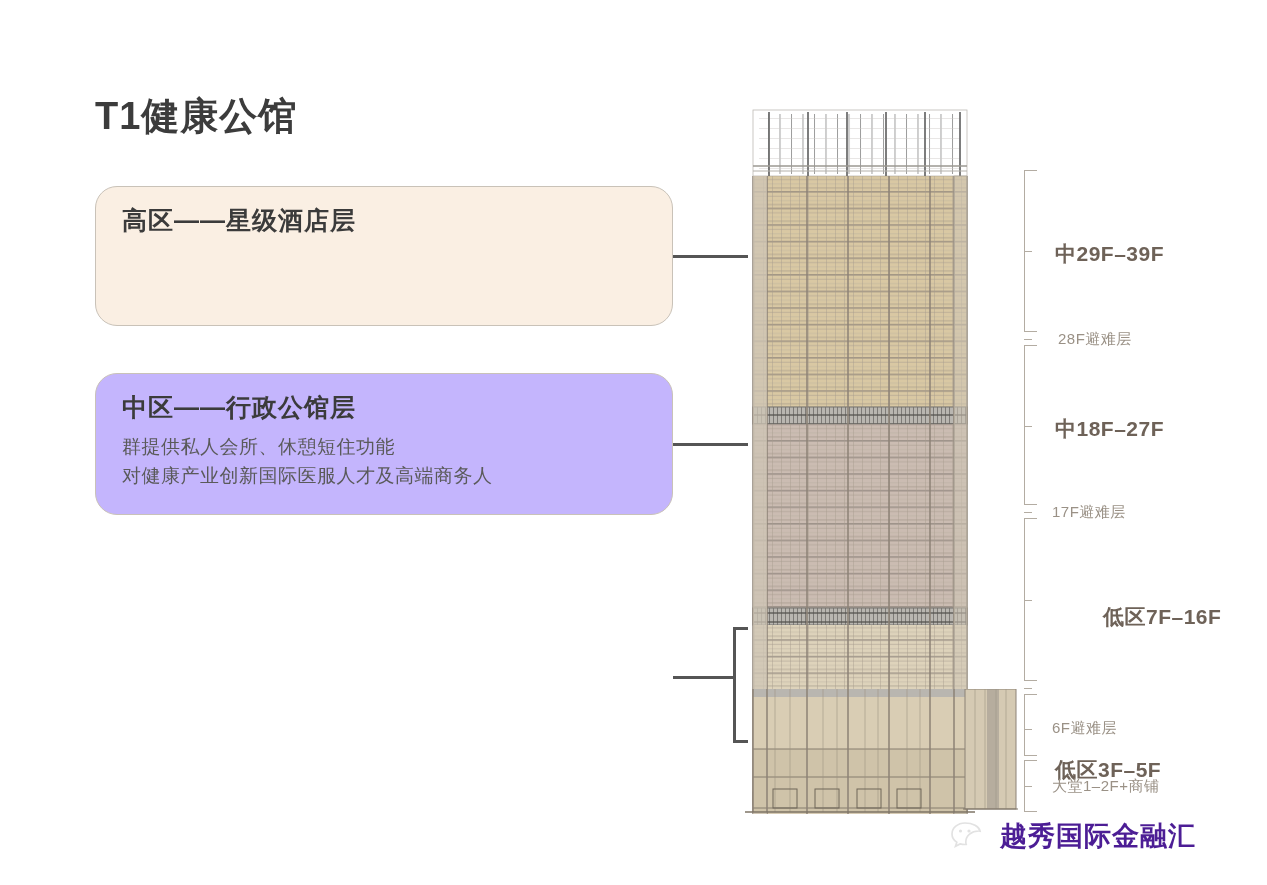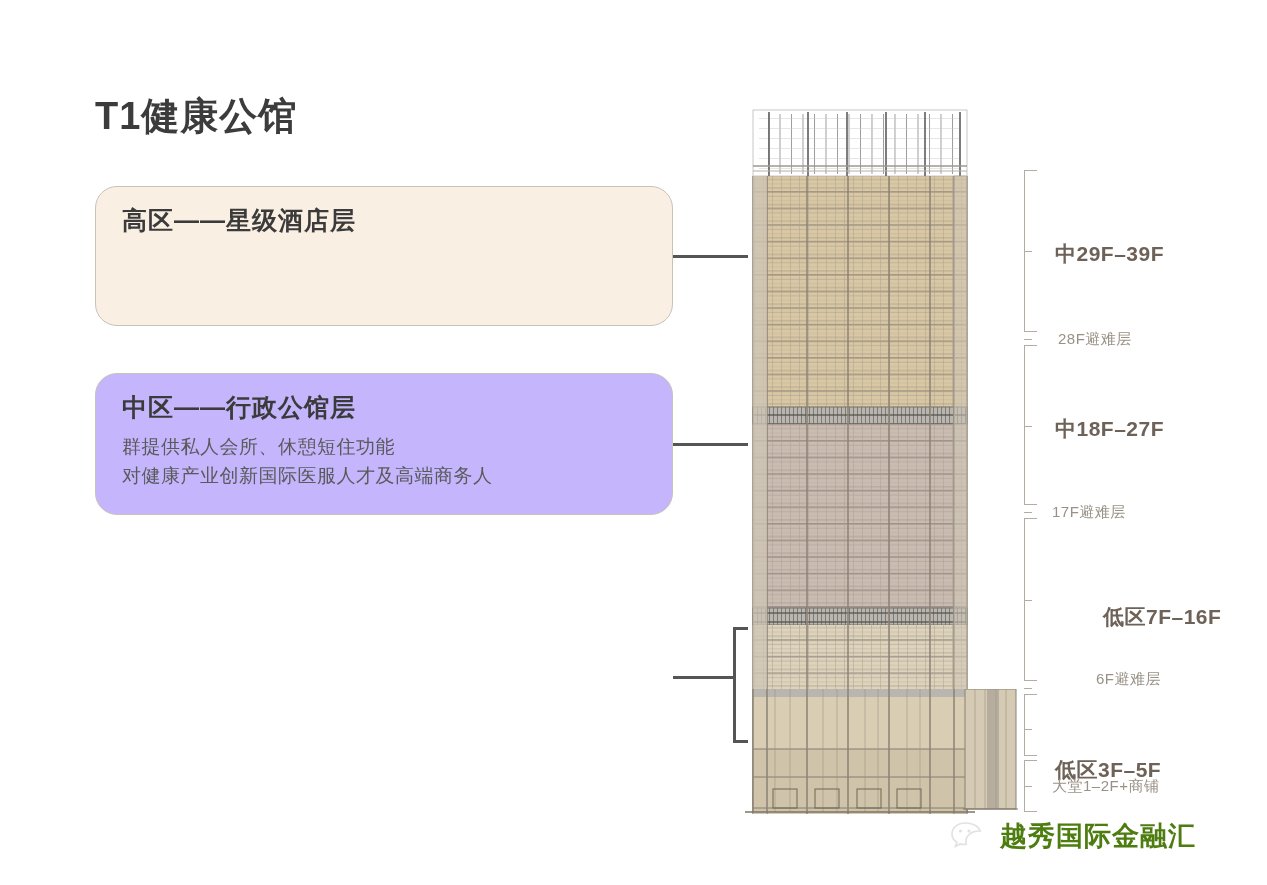--- a/index.html
+++ b/index.html
@@ -54,21 +54,21 @@
     position:absolute;white-space:nowrap;color:#7b6f60;
     font-weight:bold;letter-spacing:0.5px;
   }
   .zone-major{font-size:21px;color:#6e6258;}
   .zone-minor{font-size:15px;color:#9a9186;font-weight:normal;}
 
   
   #watermark{
     position:absolute;left:950px;top:818px;
     display:flex;align-items:center;gap:10px;
-    color:#4d7c0f;font-size:27px;font-weight:bold;letter-spacing:1px;
+    color:#4c1d95;font-size:27px;font-weight:bold;letter-spacing:1px;
     white-space:nowrap;
   }
   #watermark svg{display:block;}
 </style>
 </head>
 <body>
 
 <div id="stage">
 
   <div class="page-title">T1健康公馆</div>
@@ -286,21 +286,21 @@
   <div class="zone-label zone-major" style="left:1055px;top:415px;">中18F–27F</div>
 
   <div class="btick" style="left:1024px;top:512px;"></div>
   <div class="zone-label zone-minor" style="left:1052px;top:503px;">17F避难层</div>
 
   <div class="bracket" style="left:1024px;top:518px;height:163px;"></div>
   <div class="btick" style="left:1024px;top:600px;"></div>
   <div class="zone-label zone-major" style="left:1055px;top:603px;margin-left:48px;">低区7F–16F</div>
 
   <div class="btick" style="left:1024px;top:688px;"></div>
-  <div class="zone-label zone-minor" style="left:1052px;top:670px;margin-left:44px;">6F避难层</div>
+  <div class="zone-label zone-minor" style="left:1052px;top:719px;">6F避难层</div>
 
   <div class="bracket" style="left:1024px;top:694px;height:62px;"></div>
   <div class="btick" style="left:1024px;top:729px;"></div>
   <div class="zone-label zone-major" style="left:1055px;top:718px;margin-top:38px;">低区3F–5F</div>
 
   <div class="bracket" style="left:1024px;top:760px;height:52px;"></div>
   <div class="btick" style="left:1024px;top:786px;"></div>
   <div class="zone-label zone-minor" style="left:1052px;top:777px;">大堂1–2F+商铺</div>
 
   <div id="watermark">

